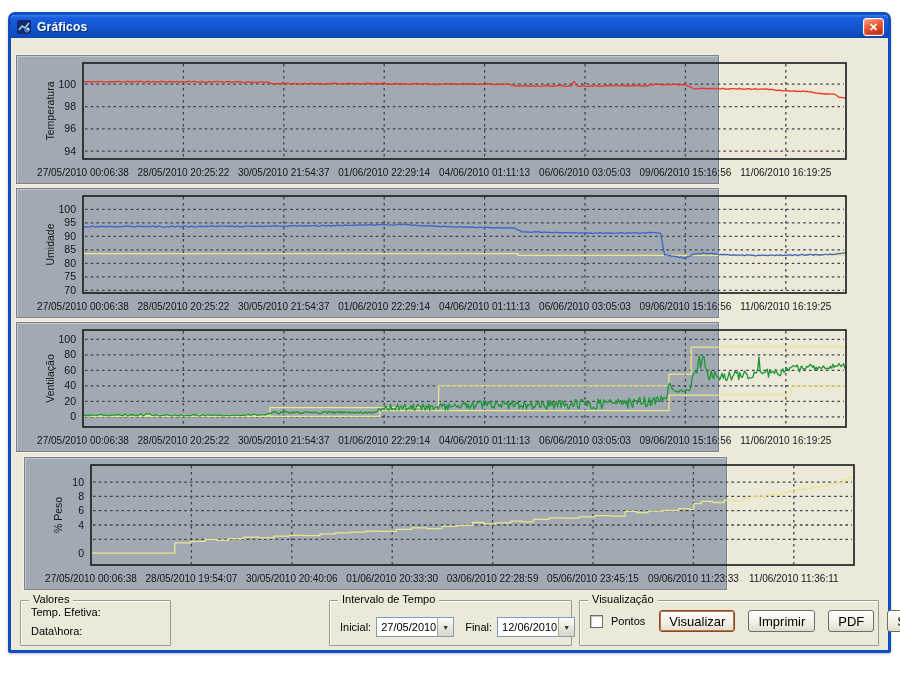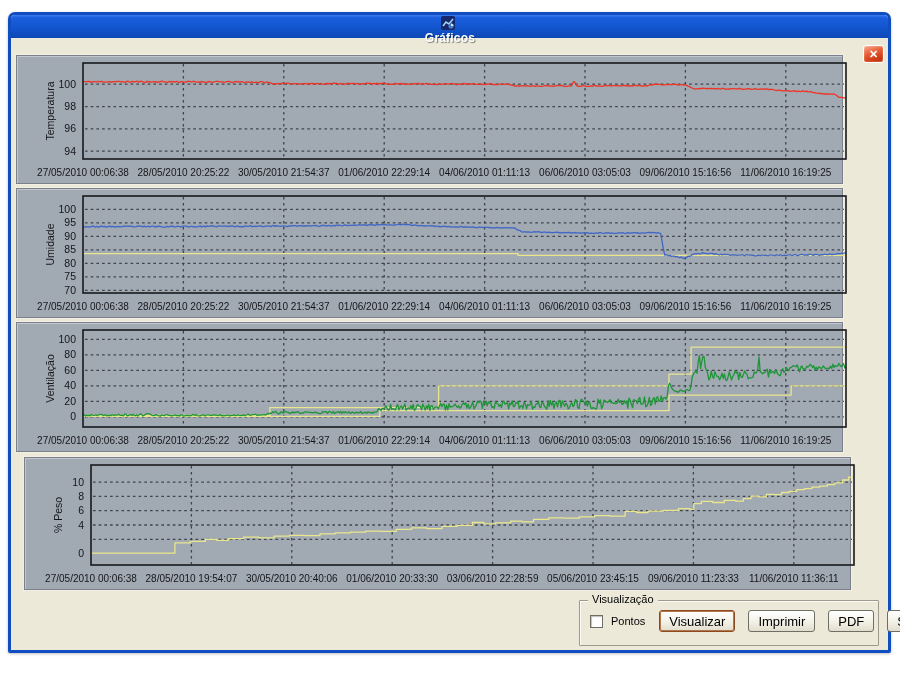--- a/index.html
+++ b/index.html
@@ -10,36 +10,36 @@
     position:absolute; left:8px; top:12px; width:883px; height:641px;
     background:#ece9d8;
     border:3px solid #0f4dc0;
     border-radius:7px 7px 2px 2px;
     box-shadow: 0 1px 3px rgba(0,0,0,.25);
   }
   .titlebar {
     position:absolute; top:0; left:0; right:0; height:23px;
     background: linear-gradient(180deg,#3c7cf0 0%, #1b5ede 12%, #1254cc 60%, #0c47b4 100%);
     border-radius:4px 4px 0 0;
-    display:flex; align-items:center; padding:0 4px 0 5px;flex-direction:column;
+    display:flex; align-items:center; padding:0 4px 0 5px;
   }
   .title-icon { width:16px; height:16px; margin-right:5px; flex:0 0 auto; }
   .title-text { color:#fff; font-size:12px; font-weight:bold; text-shadow:1px 1px 1px rgba(0,0,0,.45); letter-spacing:.2px; }
   .close-btn {
     margin-left:auto; width:21px; height:18px;
     background: linear-gradient(160deg,#f7a98c 0%, #e8603a 40%, #cf3a14 75%, #b53410 100%);
     border:1px solid #ffffff; border-radius:3px;
     color:#fff; font-size:11px; font-weight:bold; line-height:16px; text-align:center;
     box-shadow: inset 0 0 2px rgba(255,255,255,.5);
     cursor:pointer;
   }
   .client { position:absolute; top:23px; left:0; right:0; bottom:0; }
 
   .panel {
-    position:absolute; left:5px; width:827px;
+    position:absolute; left:5px; width:703px;
     background:#a1a9b3;
     border:1px solid #7a818c;
     box-shadow: inset 1px 1px 0 rgba(255,255,255,.35), 0 0 0 1px rgba(255,255,255,.35);
   }
   .panel svg { display:block; }
 
   .groupbox {
     position:absolute; top:562px; height:46px;
     border:1px solid #9d9a8d;
     box-shadow: inset 1px 1px 0 rgba(255,255,255,.85);
@@ -235,22 +235,40 @@
             <text x="166.4" y="124" text-anchor="middle" font-size="10" fill="#15161a">28/05/2010 19:54:07</text>
             <text x="266.8" y="124" text-anchor="middle" font-size="10" fill="#15161a">30/05/2010 20:40:06</text>
             <text x="367.20000000000005" y="124" text-anchor="middle" font-size="10" fill="#15161a">01/06/2010 20:33:30</text>
             <text x="467.6" y="124" text-anchor="middle" font-size="10" fill="#15161a">03/06/2010 22:28:59</text>
             <text x="568" y="124" text-anchor="middle" font-size="10" fill="#15161a">05/06/2010 23:45:15</text>
             <text x="668.4000000000001" y="124" text-anchor="middle" font-size="10" fill="#15161a">09/06/2010 11:23:33</text>
             <text x="768.8000000000001" y="124" text-anchor="middle" font-size="10" fill="#15161a">11/06/2010 11:36:11</text>
           </svg>
       </div>
 
-
-
+      <div class="groupbox gb-valores">
+        <span class="legend">Valores</span>
+        <span class="vline" style="top:5px;">Temp. Efetiva:</span>
+        <span class="vline" style="top:24px;">Data\hora:</span>
+      </div>
+
+
+      <div class="groupbox gb-intervalo">
+        <span class="legend">Intervalo de Tempo</span>
+        <span class="fldlabel">Inicial:</span>
+        <div class="combo combo-date">
+          <span class="val">27/05/2010</span>
+          <span class="arrow">▼</span>
+        </div>
+        <span class="fldlabel" style="margin-left:6px;">Final:</span>
+        <div class="combo combo-date">
+          <span class="val">12/06/2010</span>
+          <span class="arrow">▼</span>
+        </div>
+      </div>
 
       <div class="groupbox gb-visual">
         <span class="legend">Visualização</span>
         <div class="checkbox"></div>
         <span class="fldlabel">Pontos</span>
         <div class="btn-row">
           <button class="btn btn-default">Visualizar</button>
           <button class="btn">Imprimir</button>
           <button class="btn">PDF</button>
           <button class="btn">Sair</button>

